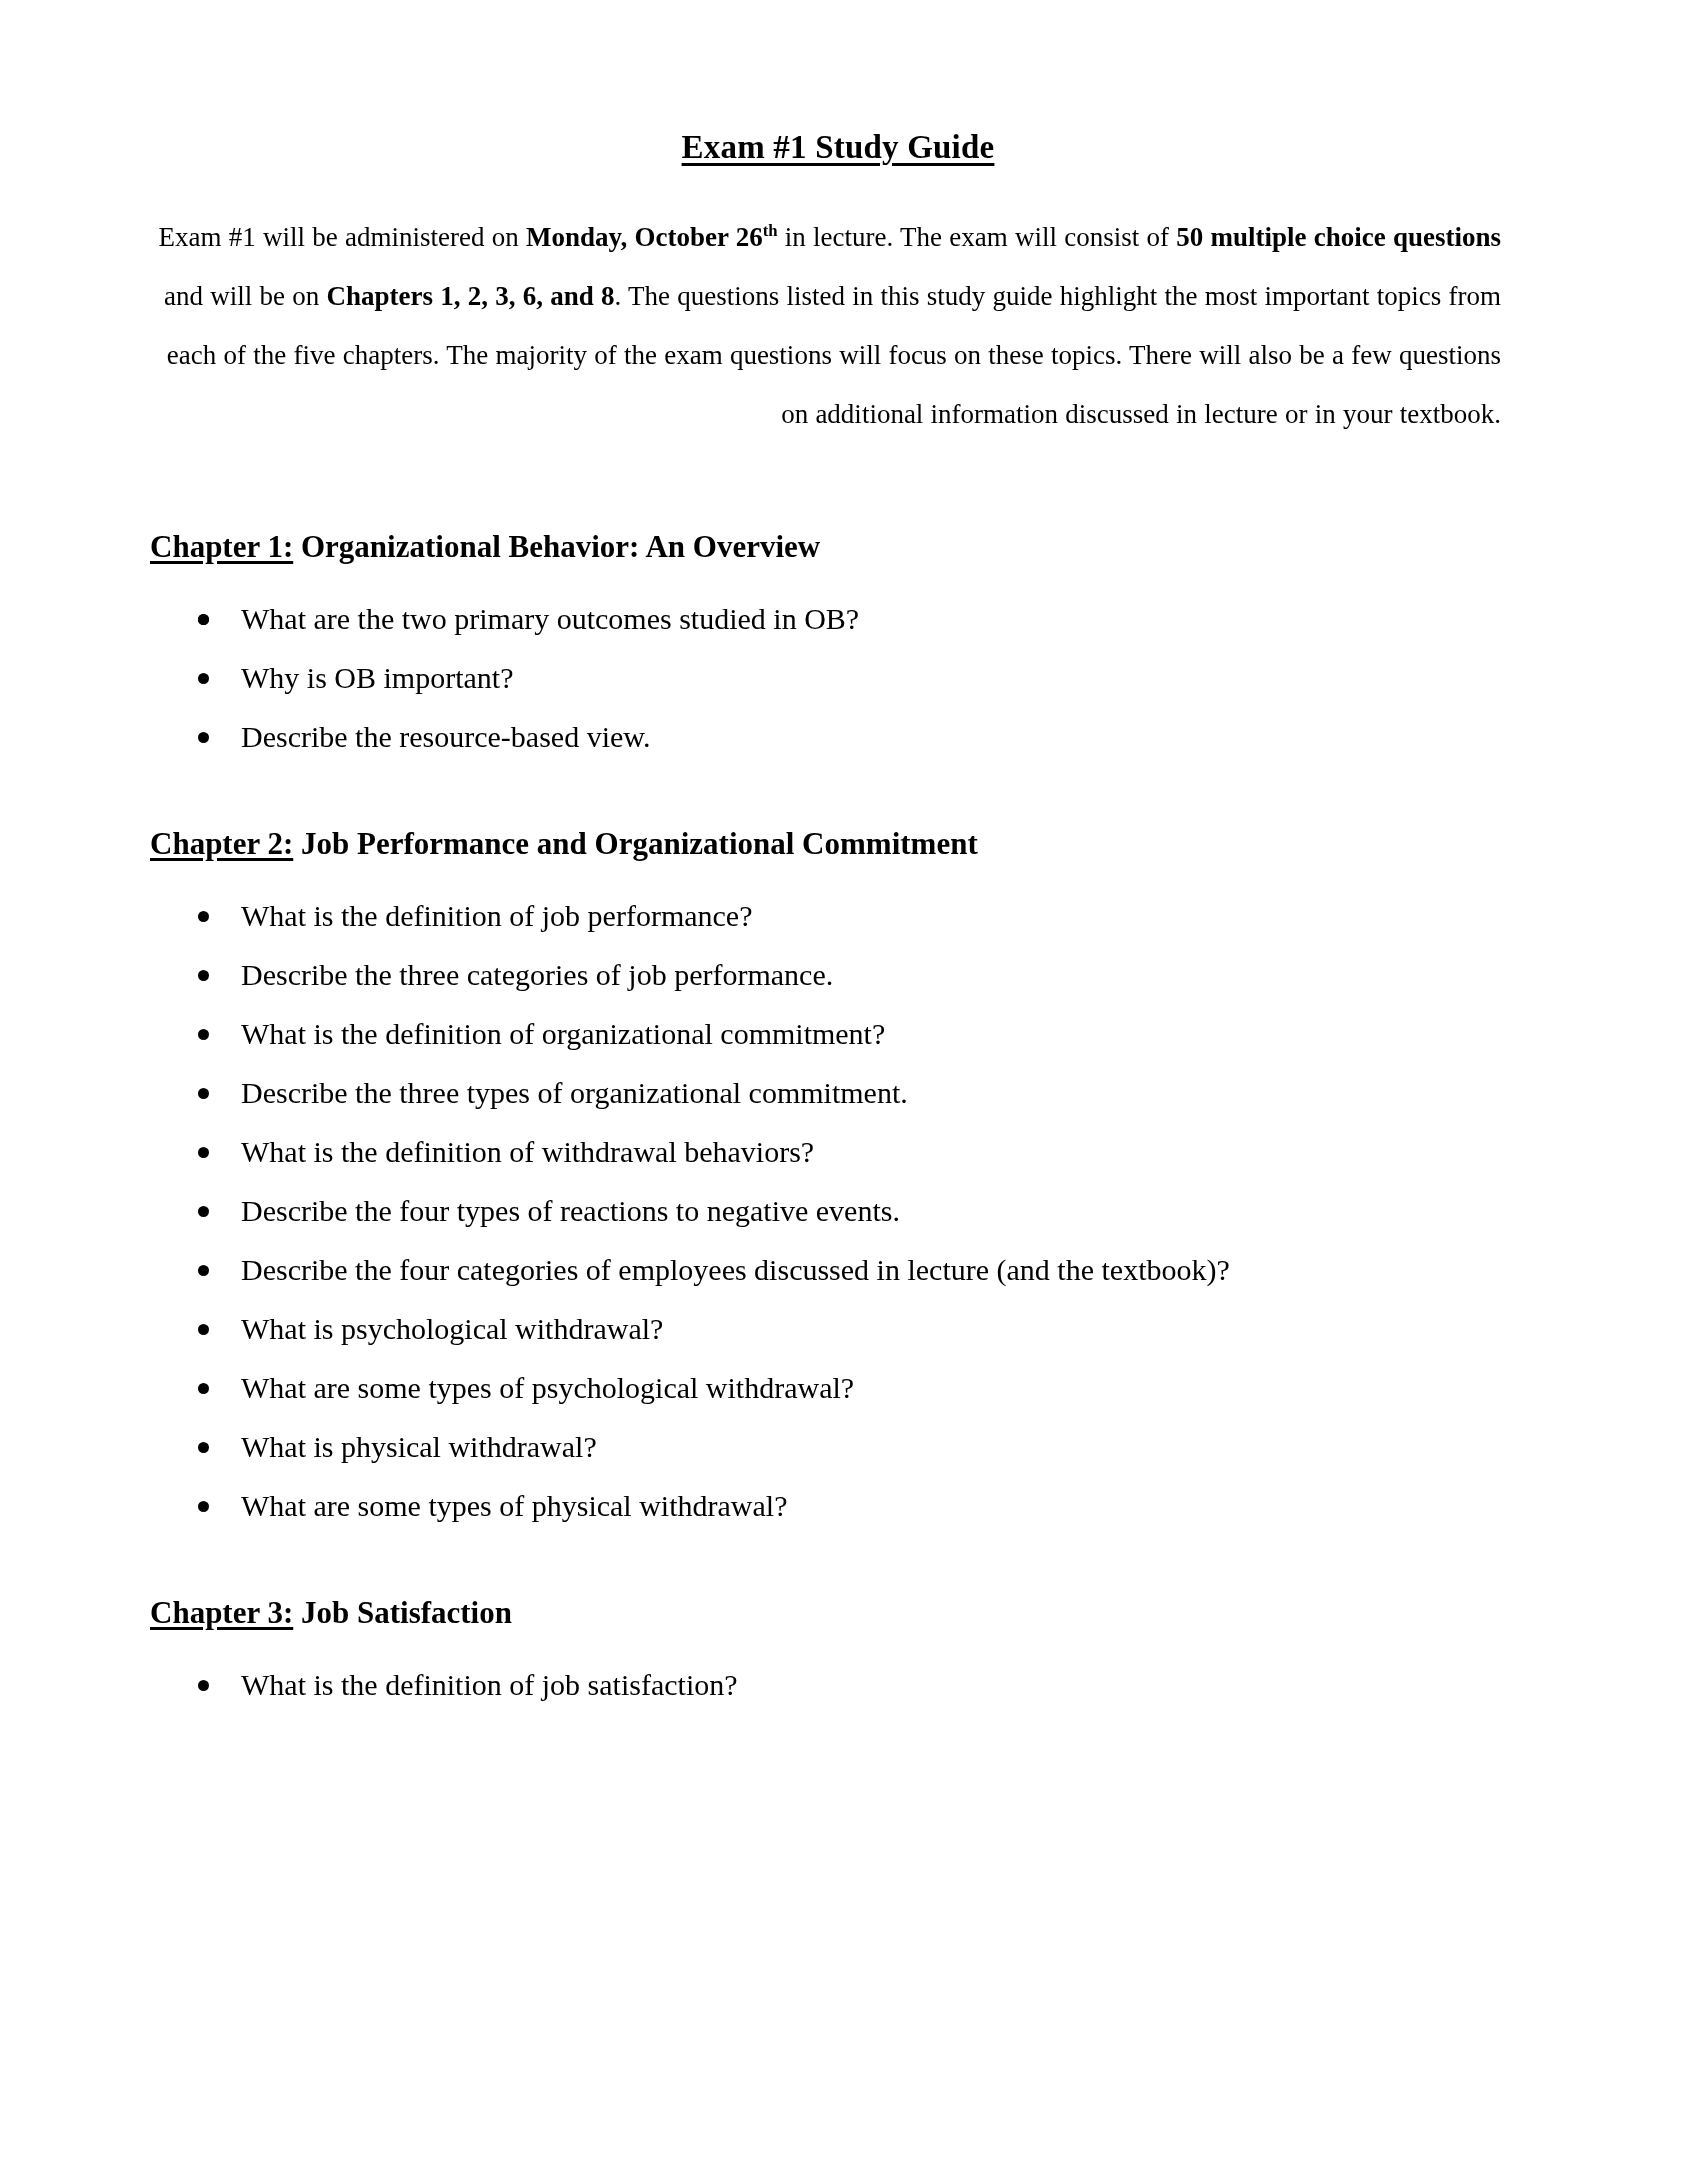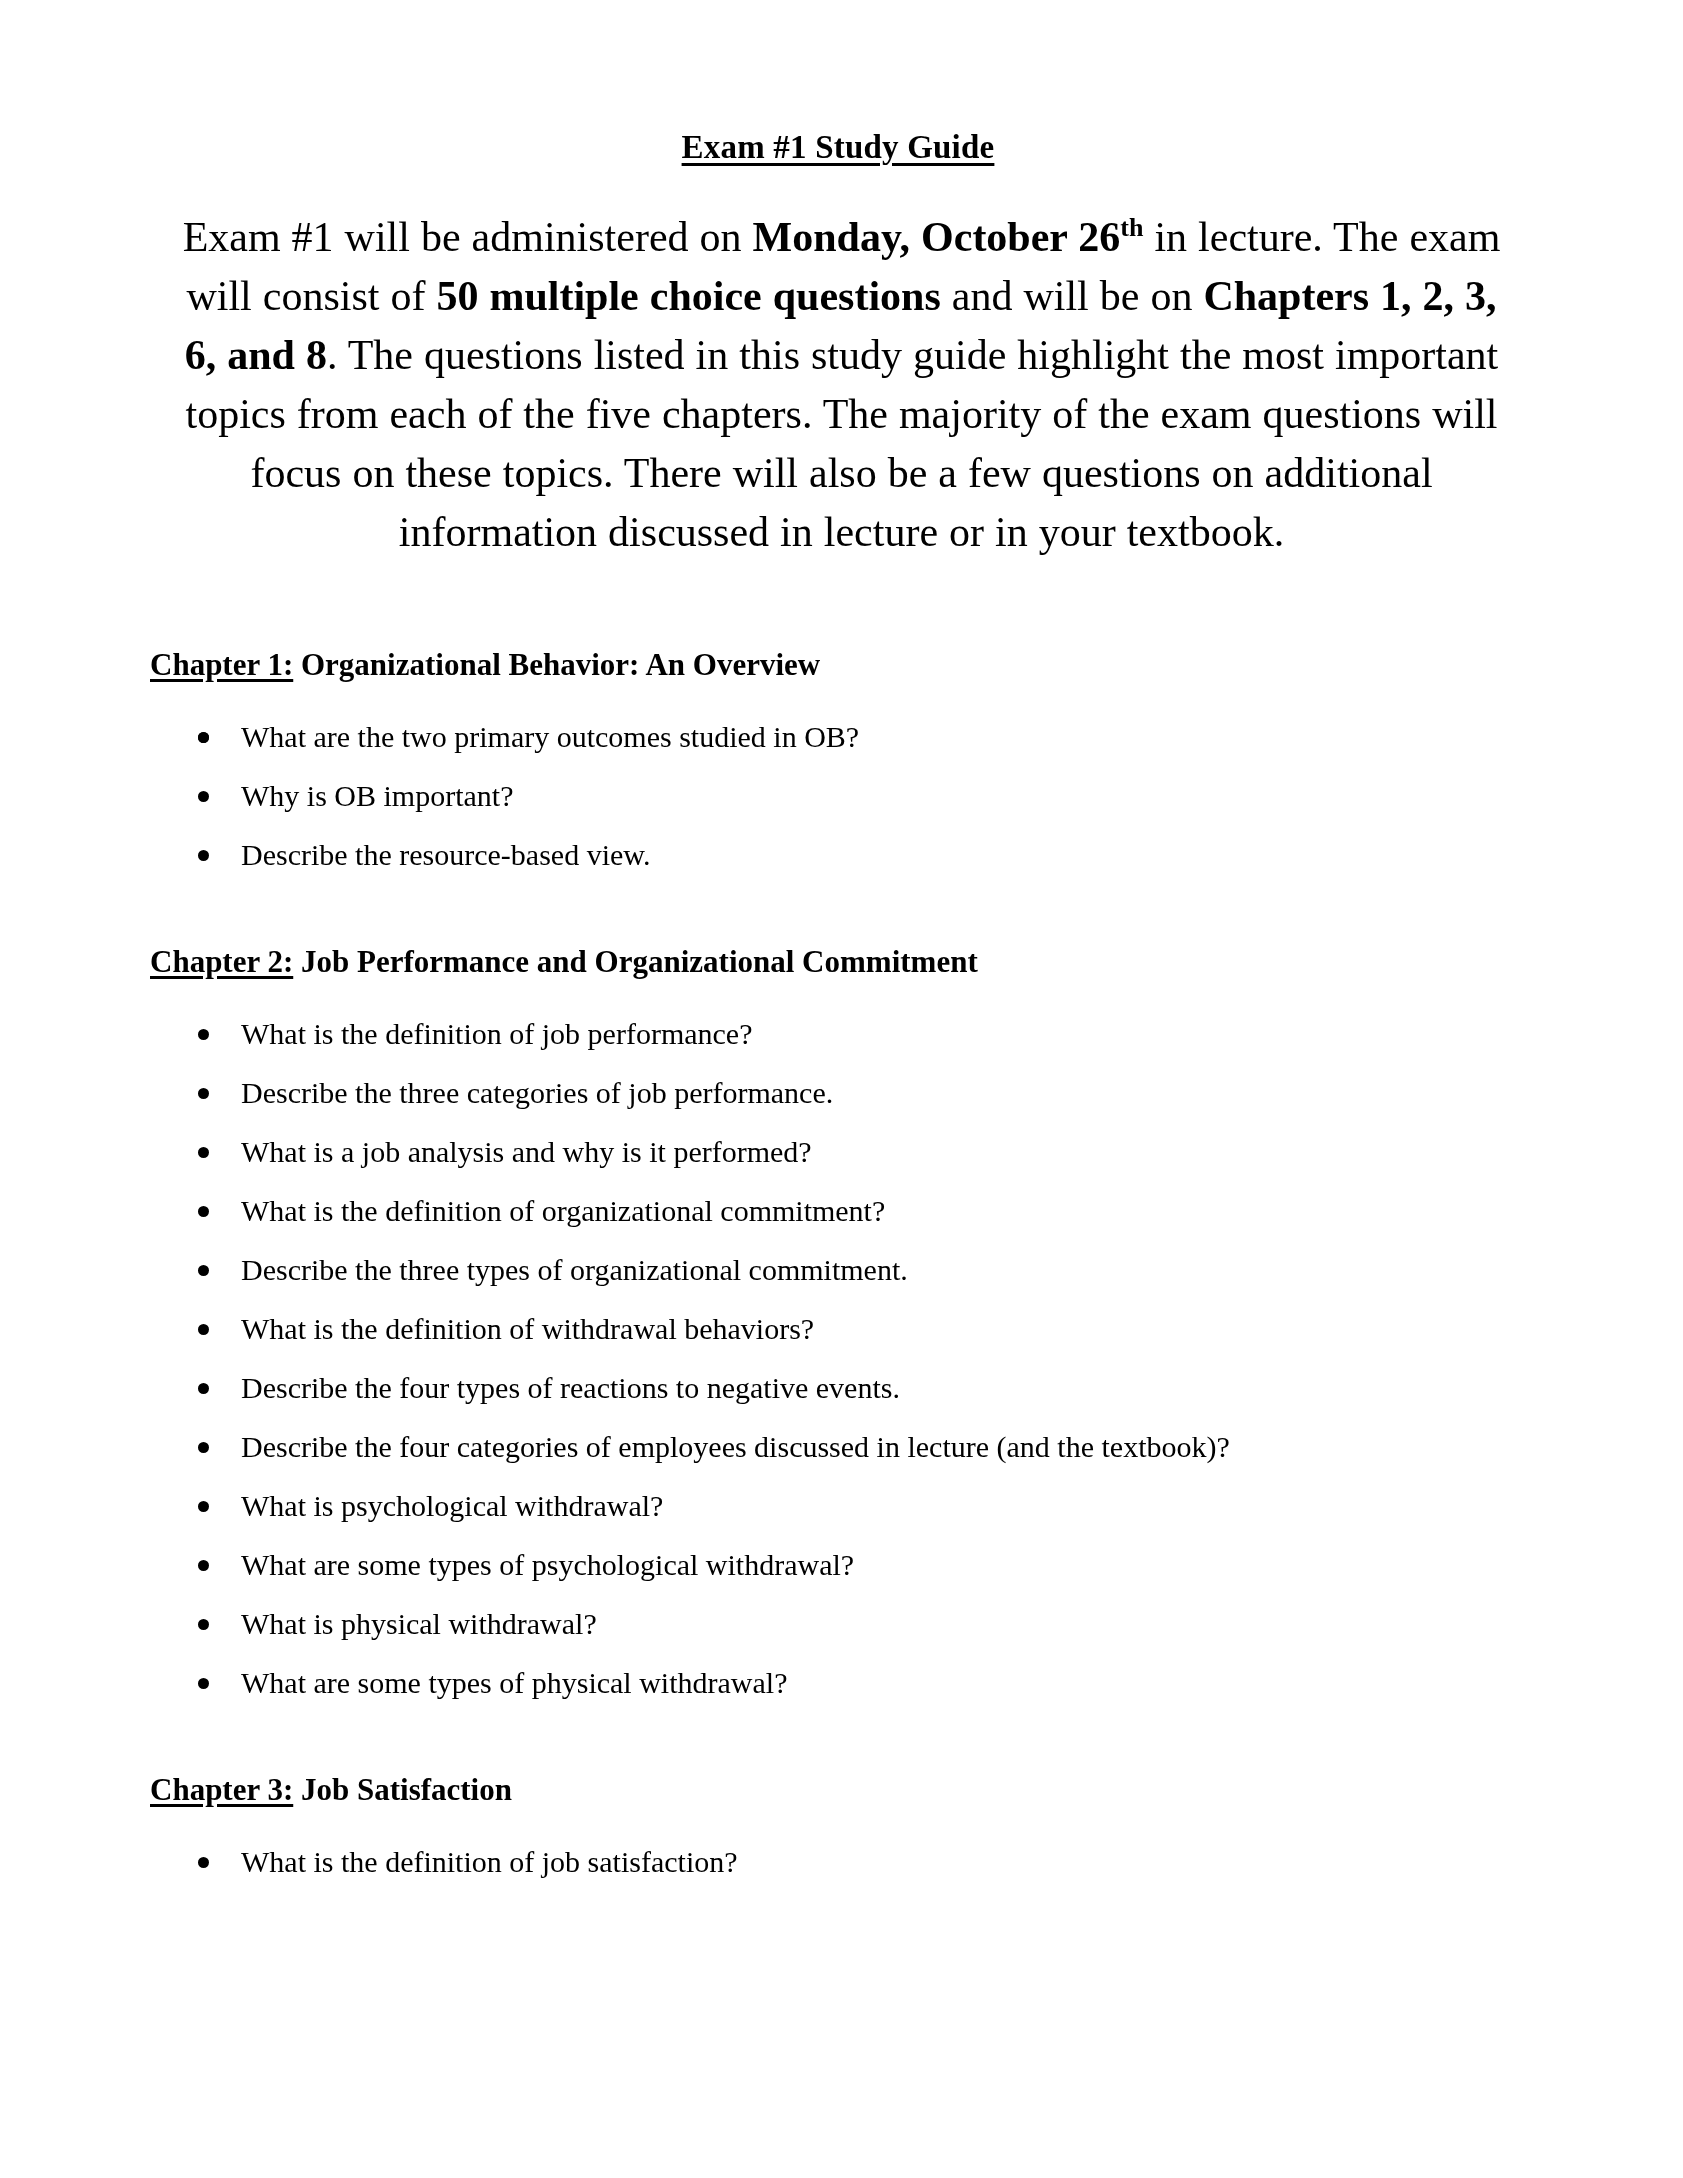--- a/index.html
+++ b/index.html
@@ -42,24 +42,24 @@
     width: 1376px;
   }
   .doc-title .u {
     text-decoration: underline;
     text-underline-offset: 5px;
     text-decoration-thickness: 3px;
   }
 
   
   .intro {
-    font-size: 42px;
+    font-size: 27px;
     line-height: 59px;
-    margin: 42px 0 0 16px;
-    text-align: center;
+    margin: 42px 0 0 0;
+    text-align: right;
     width: 1351px;
     word-spacing: 0.5px;
   }
   .intro b { font-weight: bold; }
   .intro sup {
     font-size: 0.62em;
     vertical-align: super;
     line-height: 0;
     font-weight: bold;
   }
@@ -134,21 +134,20 @@
             <li><span class="bullet-dot"></span><span class="bullet-text">What are the two primary outcomes studied in OB?</span></li>
             <li><span class="bullet-dot"></span><span class="bullet-text">Why is OB important?</span></li>
             <li><span class="bullet-dot"></span><span class="bullet-text">Describe the resource-based view.</span></li>
           </ul>
         </div>
         <div class="chapter-block" id="chapter-block-1">
           <h2 class="chapter-heading"><span class="u">Chapter 2:</span><span> Job Performance and Organizational Commitment</span></h2>
           <ul class="bullets">
             <li><span class="bullet-dot"></span><span class="bullet-text">What is the definition of job performance?</span></li>
             <li><span class="bullet-dot"></span><span class="bullet-text">Describe the three categories of job performance.</span></li>
-            <li><span class="bullet-dot"></span><span class="bullet-text">What is a job analysis and why is it performed?</span></li>
             <li><span class="bullet-dot"></span><span class="bullet-text">What is the definition of organizational commitment?</span></li>
             <li><span class="bullet-dot"></span><span class="bullet-text">Describe the three types of organizational commitment.</span></li>
             <li><span class="bullet-dot"></span><span class="bullet-text">What is the definition of withdrawal behaviors?</span></li>
             <li><span class="bullet-dot"></span><span class="bullet-text">Describe the four types of reactions to negative events.</span></li>
             <li><span class="bullet-dot"></span><span class="bullet-text">Describe the four categories of employees discussed in lecture (and the textbook)?</span></li>
             <li><span class="bullet-dot"></span><span class="bullet-text">What is psychological withdrawal?</span></li>
             <li><span class="bullet-dot"></span><span class="bullet-text">What are some types of psychological withdrawal?</span></li>
             <li><span class="bullet-dot"></span><span class="bullet-text">What is physical withdrawal?</span></li>
             <li><span class="bullet-dot"></span><span class="bullet-text">What are some types of physical withdrawal?</span></li>
           </ul>

